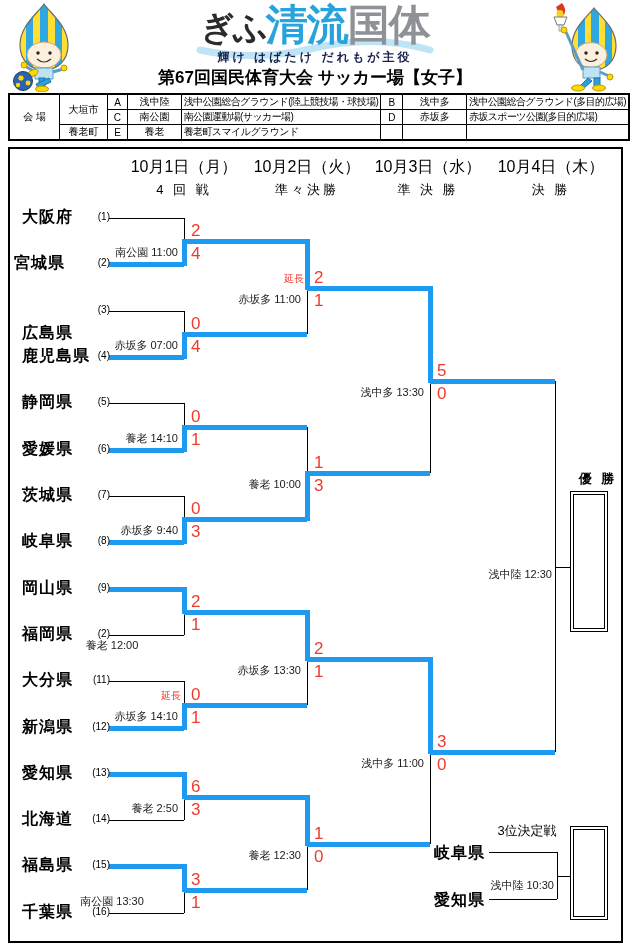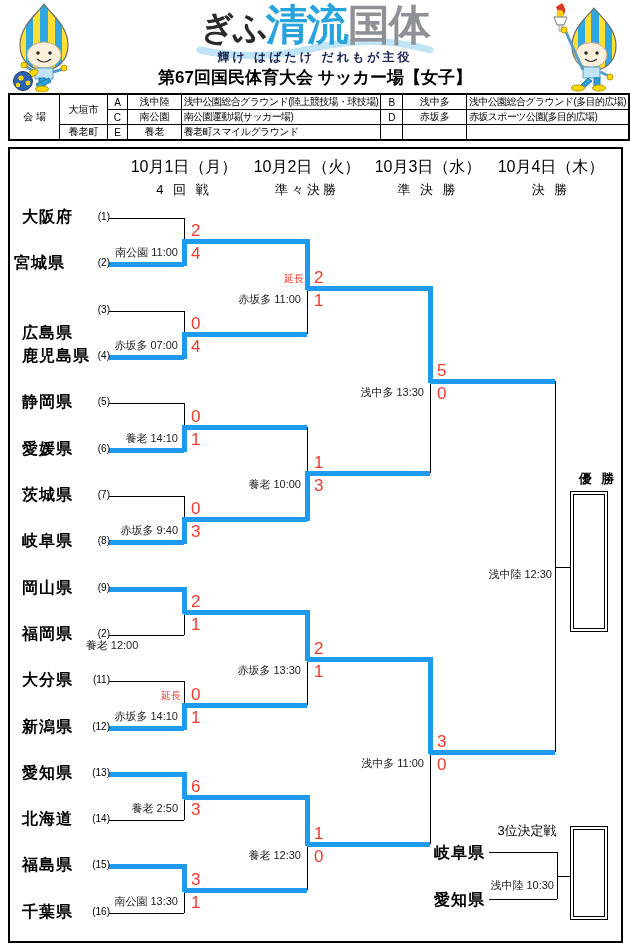--- a/index.html
+++ b/index.html
@@ -286,21 +286,21 @@
       <div class="sc" style="left: 181px; top: 628px;">6</div>
       <div class="sc" style="left: 181px; top: 651px;">3</div>
       <div class="ven" style="left: 36px; top: 652px;">養老 2:50</div>
       <div class="lnb" style="left: 99px; top: 715px; width: 75px; height: 5px;"></div>
       <div class="ln" style="left: 99px; top: 764px; width: 75px; height: 1px;"></div>
       <div class="lnb" style="left: 172px; top: 715px; width: 5px; height: 28px;"></div>
       <div class="ln" style="left: 174px; top: 741px; width: 1px; height: 23px;"></div>
       <div class="lnb" style="left: 174px; top: 739px; width: 123px; height: 5px;"></div>
       <div class="sc" style="left: 181px; top: 721px;">3</div>
       <div class="sc" style="left: 181px; top: 744px;">1</div>
-      <div class="ven" style="left: 36px; top: 745px;">南公園 13:30</div>
+      <div class="ven" style="left: 36px; top: 745px; text-align: center;">南公園 13:30</div>
       <div class="lnb" style="left: 295px; top: 90px; width: 5px; height: 51px;"></div>
       <div class="ln" style="left: 297px; top: 139px; width: 1px; height: 46px;"></div>
       <div class="lnb" style="left: 297px; top: 137px; width: 123px; height: 5px;"></div>
       <div class="sc" style="left: 304px; top: 119px;">2</div>
       <div class="sc" style="left: 304px; top: 142px;">1</div>
       <div class="ven" style="left: 159px; top: 143px;">赤坂多 11:00</div>
       <div class="note" style="left: 162px; top: 123px;">延長</div>
       <div class="ln" style="left: 297px; top: 278px; width: 1px; height: 46px;"></div>
       <div class="lnb" style="left: 295px; top: 322px; width: 5px; height: 50px;"></div>
       <div class="lnb" style="left: 297px; top: 322px; width: 123px; height: 5px;"></div>

